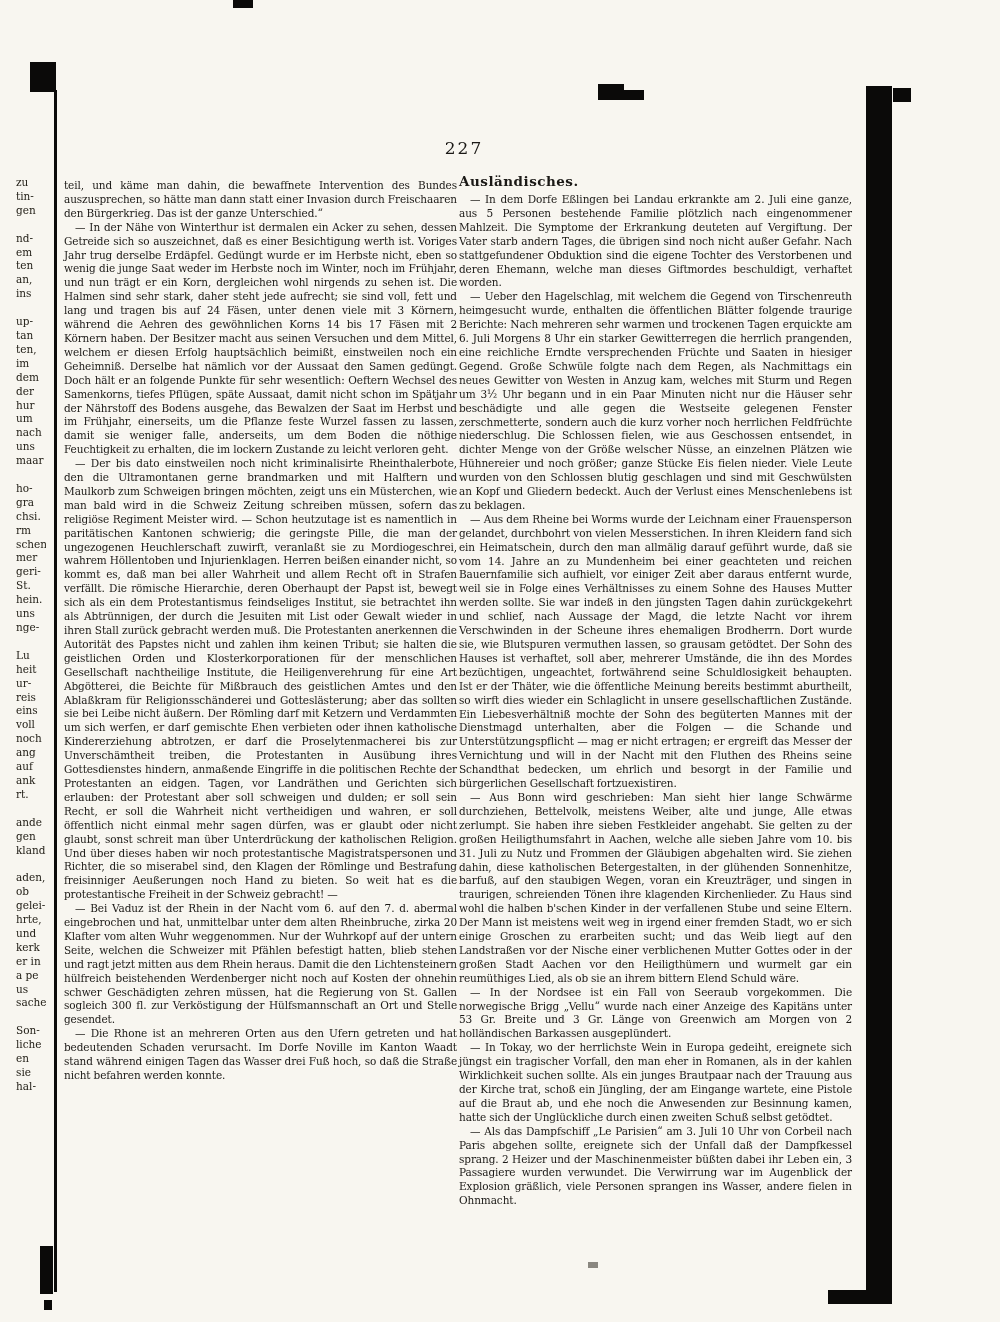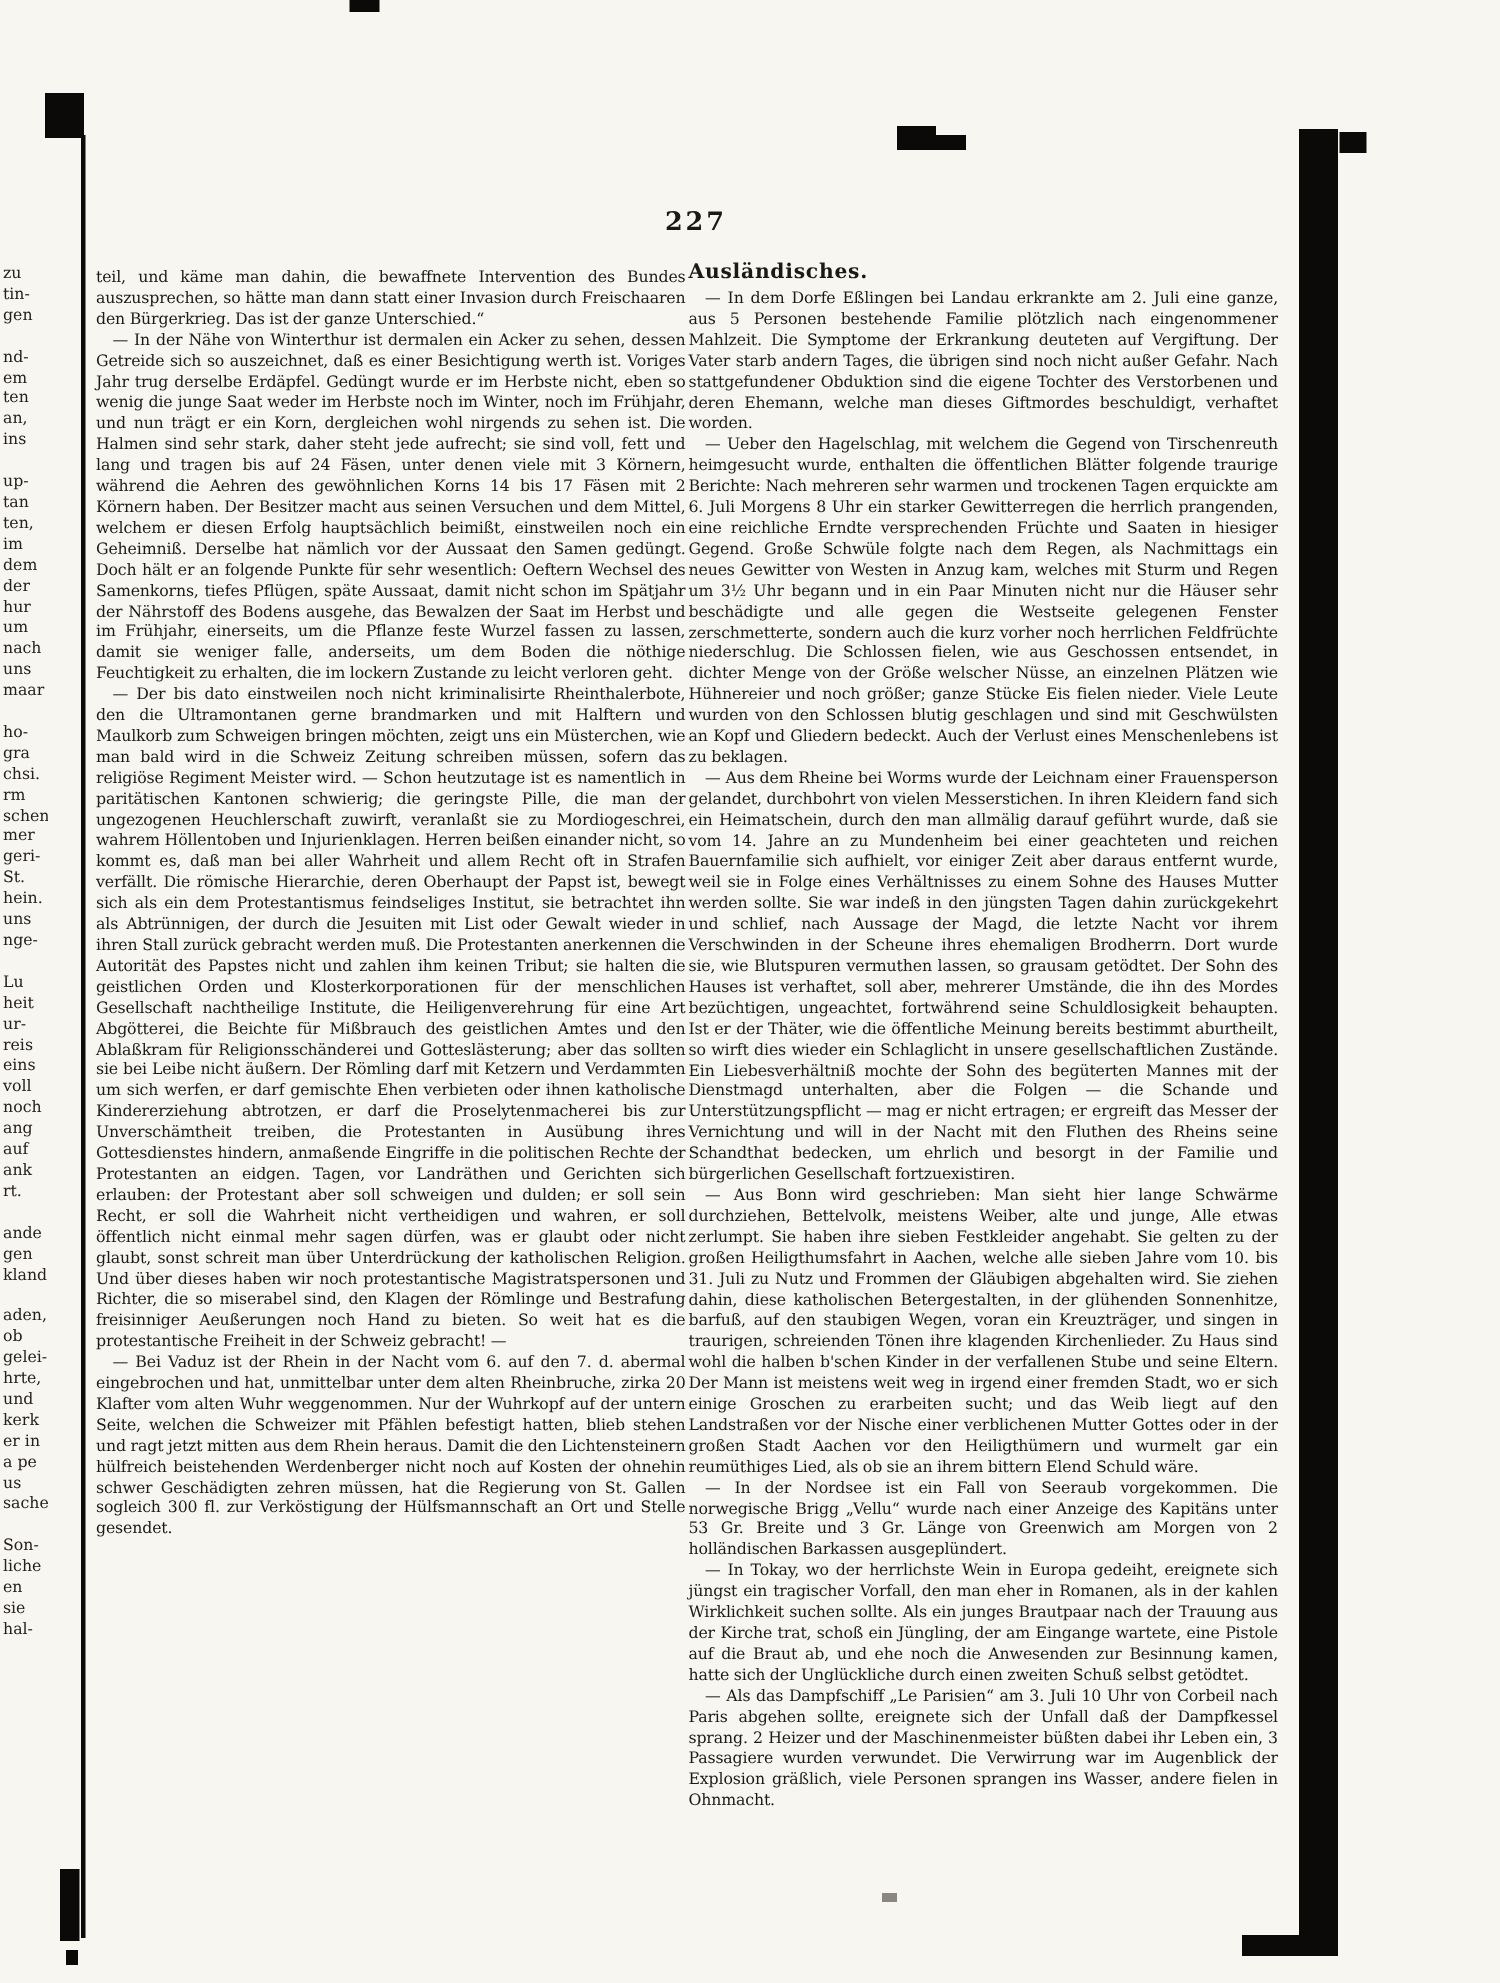--- a/index.html
+++ b/index.html
@@ -28,31 +28,31 @@
 
   .margin-strip {
     position: absolute;
     left: 0; top: 176px;
     width: 30px;
     overflow: hidden;
     font-size: 10.5px;
     line-height: 13.9px;
     white-space: pre-line;
     text-align: left;
-    padding-left: 2px;
+    padding-left: 16px;
     color: #242119;
   }
   .content {
     position: absolute;
     left: 64px; top: 138px;
     width: 800px;
   }
   .pagenum {
     text-align: center;
-    font-weight: bold;
+    font-weight: normal;
     font-size: 17px;
     letter-spacing: 2px;
     margin-bottom: 15px;
   }
   .cols { display: flex; gap: 2px; }
   .col { width: 393px; }
   .col-left { padding-top: 6px; }
   .col p {
     margin: 0;
     text-align: justify;
@@ -156,20 +156,21 @@
 
   <div class="content">
     <div class="pagenum">227</div>
 
     <div class="cols">
       <div class="col col-left">
         <p class="noindent">teil, und käme man dahin, die bewaffnete Intervention des Bundes auszusprechen, so hätte man dann statt einer Invasion durch Freischaaren den Bürgerkrieg. Das ist der ganze Unterschied.“</p>
         <p>— In der Nähe von Winterthur ist dermalen ein Acker zu sehen, dessen Getreide sich so auszeichnet, daß es einer Besichtigung werth ist. Voriges Jahr trug derselbe Erdäpfel. Gedüngt wurde er im Herbste nicht, eben so wenig die junge Saat weder im Herbste noch im Winter, noch im Frühjahr, und nun trägt er ein Korn, dergleichen wohl nirgends zu sehen ist. Die Halmen sind sehr stark, daher steht jede aufrecht; sie sind voll, fett und lang und tragen bis auf 24 Fäsen, unter denen viele mit 3 Körnern, während die Aehren des gewöhnlichen Korns 14 bis 17 Fäsen mit 2 Körnern haben. Der Besitzer macht aus seinen Versuchen und dem Mittel, welchem er diesen Erfolg hauptsächlich beimißt, einstweilen noch ein Geheimniß. Derselbe hat nämlich vor der Aussaat den Samen gedüngt. Doch hält er an folgende Punkte für sehr wesentlich: Oeftern Wechsel des Samenkorns, tiefes Pflügen, späte Aussaat, damit nicht schon im Spätjahr der Nährstoff des Bodens ausgehe, das Bewalzen der Saat im Herbst und im Frühjahr, einerseits, um die Pflanze feste Wurzel fassen zu lassen, damit sie weniger falle, anderseits, um dem Boden die nöthige Feuchtigkeit zu erhalten, die im lockern Zustande zu leicht verloren geht.</p>
         <p>— Der bis dato einstweilen noch nicht kriminalisirte Rheinthalerbote, den die Ultramontanen gerne brandmarken und mit Halftern und Maulkorb zum Schweigen bringen möchten, zeigt uns ein Müsterchen, wie man bald wird in die Schweiz Zeitung schreiben müssen, sofern das religiöse Regiment Meister wird. — Schon heutzutage ist es namentlich in paritätischen Kantonen schwierig; die geringste Pille, die man der ungezogenen Heuchlerschaft zuwirft, veranlaßt sie zu Mordiogeschrei, wahrem Höllentoben und Injurienklagen. Herren beißen einander nicht, so kommt es, daß man bei aller Wahrheit und allem Recht oft in Strafen verfällt. Die römische Hierarchie, deren Oberhaupt der Papst ist, bewegt sich als ein dem Protestantismus feindseliges Institut, sie betrachtet ihn als Abtrünnigen, der durch die Jesuiten mit List oder Gewalt wieder in ihren Stall zurück gebracht werden muß. Die Protestanten anerkennen die Autorität des Papstes nicht und zahlen ihm keinen Tribut; sie halten die geistlichen Orden und Klosterkorporationen für der menschlichen Gesellschaft nachtheilige Institute, die Heiligenverehrung für eine Art Abgötterei, die Beichte für Mißbrauch des geistlichen Amtes und den Ablaßkram für Religionsschänderei und Gotteslästerung; aber das sollten sie bei Leibe nicht äußern. Der Römling darf mit Ketzern und Verdammten um sich werfen, er darf gemischte Ehen verbieten oder ihnen katholische Kindererziehung abtrotzen, er darf die Proselytenmacherei bis zur Unverschämtheit treiben, die Protestanten in Ausübung ihres Gottesdienstes hindern, anmaßende Eingriffe in die politischen Rechte der Protestanten an eidgen. Tagen, vor Landräthen und Gerichten sich erlauben: der Protestant aber soll schweigen und dulden; er soll sein Recht, er soll die Wahrheit nicht vertheidigen und wahren, er soll öffentlich nicht einmal mehr sagen dürfen, was er glaubt oder nicht glaubt, sonst schreit man über Unterdrückung der katholischen Religion. Und über dieses haben wir noch protestantische Magistratspersonen und Richter, die so miserabel sind, den Klagen der Römlinge und Bestrafung freisinniger Aeußerungen noch Hand zu bieten. So weit hat es die protestantische Freiheit in der Schweiz gebracht! —</p>
         <p>— Bei Vaduz ist der Rhein in der Nacht vom 6. auf den 7. d. abermal eingebrochen und hat, unmittelbar unter dem alten Rheinbruche, zirka 20 Klafter vom alten Wuhr weggenommen. Nur der Wuhrkopf auf der untern Seite, welchen die Schweizer mit Pfählen befestigt hatten, blieb stehen und ragt jetzt mitten aus dem Rhein heraus. Damit die den Lichtensteinern hülfreich beistehenden Werdenberger nicht noch auf Kosten der ohnehin schwer Geschädigten zehren müssen, hat die Regierung von St. Gallen sogleich 300 fl. zur Verköstigung der Hülfsmannschaft an Ort und Stelle gesendet.</p>
+        <p>— Die Rhone ist an mehreren Orten aus den Ufern getreten und hat bedeutenden Schaden verursacht. Im Dorfe Noville im Kanton Waadt stand während einigen Tagen das Wasser drei Fuß hoch, so daß die Straße nicht befahren werden konnte.</p>
       </div>
 
       <div class="col col-right">
         <h2 class="foreign-header">Ausländisches.</h2>
         <p>— In dem Dorfe Eßlingen bei Landau erkrankte am 2. Juli eine ganze, aus 5 Personen bestehende Familie plötzlich nach eingenommener Mahlzeit. Die Symptome der Erkrankung deuteten auf Vergiftung. Der Vater starb andern Tages, die übrigen sind noch nicht außer Gefahr. Nach stattgefundener Obduktion sind die eigene Tochter des Verstorbenen und deren Ehemann, welche man dieses Giftmordes beschuldigt, verhaftet worden.</p>
         <p>— Ueber den Hagelschlag, mit welchem die Gegend von Tirschenreuth heimgesucht wurde, enthalten die öffentlichen Blätter folgende traurige Berichte: Nach mehreren sehr warmen und trockenen Tagen erquickte am 6. Juli Morgens 8 Uhr ein starker Gewitterregen die herrlich prangenden, eine reichliche Erndte versprechenden Früchte und Saaten in hiesiger Gegend. Große Schwüle folgte nach dem Regen, als Nachmittags ein neues Gewitter von Westen in Anzug kam, welches mit Sturm und Regen um 3½ Uhr begann und in ein Paar Minuten nicht nur die Häuser sehr beschädigte und alle gegen die Westseite gelegenen Fenster zerschmetterte, sondern auch die kurz vorher noch herrlichen Feldfrüchte niederschlug. Die Schlossen fielen, wie aus Geschossen entsendet, in dichter Menge von der Größe welscher Nüsse, an einzelnen Plätzen wie Hühnereier und noch größer; ganze Stücke Eis fielen nieder. Viele Leute wurden von den Schlossen blutig geschlagen und sind mit Geschwülsten an Kopf und Gliedern bedeckt. Auch der Verlust eines Menschenlebens ist zu beklagen.</p>
         <p>— Aus dem Rheine bei Worms wurde der Leichnam einer Frauensperson gelandet, durchbohrt von vielen Messerstichen. In ihren Kleidern fand sich ein Heimatschein, durch den man allmälig darauf geführt wurde, daß sie vom 14. Jahre an zu Mundenheim bei einer geachteten und reichen Bauernfamilie sich aufhielt, vor einiger Zeit aber daraus entfernt wurde, weil sie in Folge eines Verhältnisses zu einem Sohne des Hauses Mutter werden sollte. Sie war indeß in den jüngsten Tagen dahin zurückgekehrt und schlief, nach Aussage der Magd, die letzte Nacht vor ihrem Verschwinden in der Scheune ihres ehemaligen Brodherrn. Dort wurde sie, wie Blutspuren vermuthen lassen, so grausam getödtet. Der Sohn des Hauses ist verhaftet, soll aber, mehrerer Umstände, die ihn des Mordes bezüchtigen, ungeachtet, fortwährend seine Schuldlosigkeit behaupten. Ist er der Thäter, wie die öffentliche Meinung bereits bestimmt aburtheilt, so wirft dies wieder ein Schlaglicht in unsere gesellschaftlichen Zustände. Ein Liebesverhältniß mochte der Sohn des begüterten Mannes mit der Dienstmagd unterhalten, aber die Folgen — die Schande und Unterstützungspflicht — mag er nicht ertragen; er ergreift das Messer der Vernichtung und will in der Nacht mit den Fluthen des Rheins seine Schandthat bedecken, um ehrlich und besorgt in der Familie und bürgerlichen Gesellschaft fortzuexistiren.</p>
         <p>— Aus Bonn wird geschrieben: Man sieht hier lange Schwärme durchziehen, Bettelvolk, meistens Weiber, alte und junge, Alle etwas zerlumpt. Sie haben ihre sieben Festkleider angehabt. Sie gelten zu der großen Heiligthumsfahrt in Aachen, welche alle sieben Jahre vom 10. bis 31. Juli zu Nutz und Frommen der Gläubigen abgehalten wird. Sie ziehen dahin, diese katholischen Betergestalten, in der glühenden Sonnenhitze, barfuß, auf den staubigen Wegen, voran ein Kreuzträger, und singen in traurigen, schreienden Tönen ihre klagenden Kirchenlieder. Zu Haus sind wohl die halben b'schen Kinder in der verfallenen Stube und seine Eltern. Der Mann ist meistens weit weg in irgend einer fremden Stadt, wo er sich einige Groschen zu erarbeiten sucht; und das Weib liegt auf den Landstraßen vor der Nische einer verblichenen Mutter Gottes oder in der großen Stadt Aachen vor den Heiligthümern und wurmelt gar ein reumüthiges Lied, als ob sie an ihrem bittern Elend Schuld wäre.</p>
         <p>— In der Nordsee ist ein Fall von Seeraub vorgekommen. Die norwegische Brigg „Vellu“ wurde nach einer Anzeige des Kapitäns unter 53 Gr. Breite und 3 Gr. Länge von Greenwich am Morgen von 2 holländischen Barkassen ausgeplündert.</p>
         <p>— In Tokay, wo der herrlichste Wein in Europa gedeiht, ereignete sich jüngst ein tragischer Vorfall, den man eher in Romanen, als in der kahlen Wirklichkeit suchen sollte. Als ein junges Brautpaar nach der Trauung aus der Kirche trat, schoß ein Jüngling, der am Eingange wartete, eine Pistole auf die Braut ab, und ehe noch die Anwesenden zur Besinnung kamen, hatte sich der Unglückliche durch einen zweiten Schuß selbst getödtet.</p>

